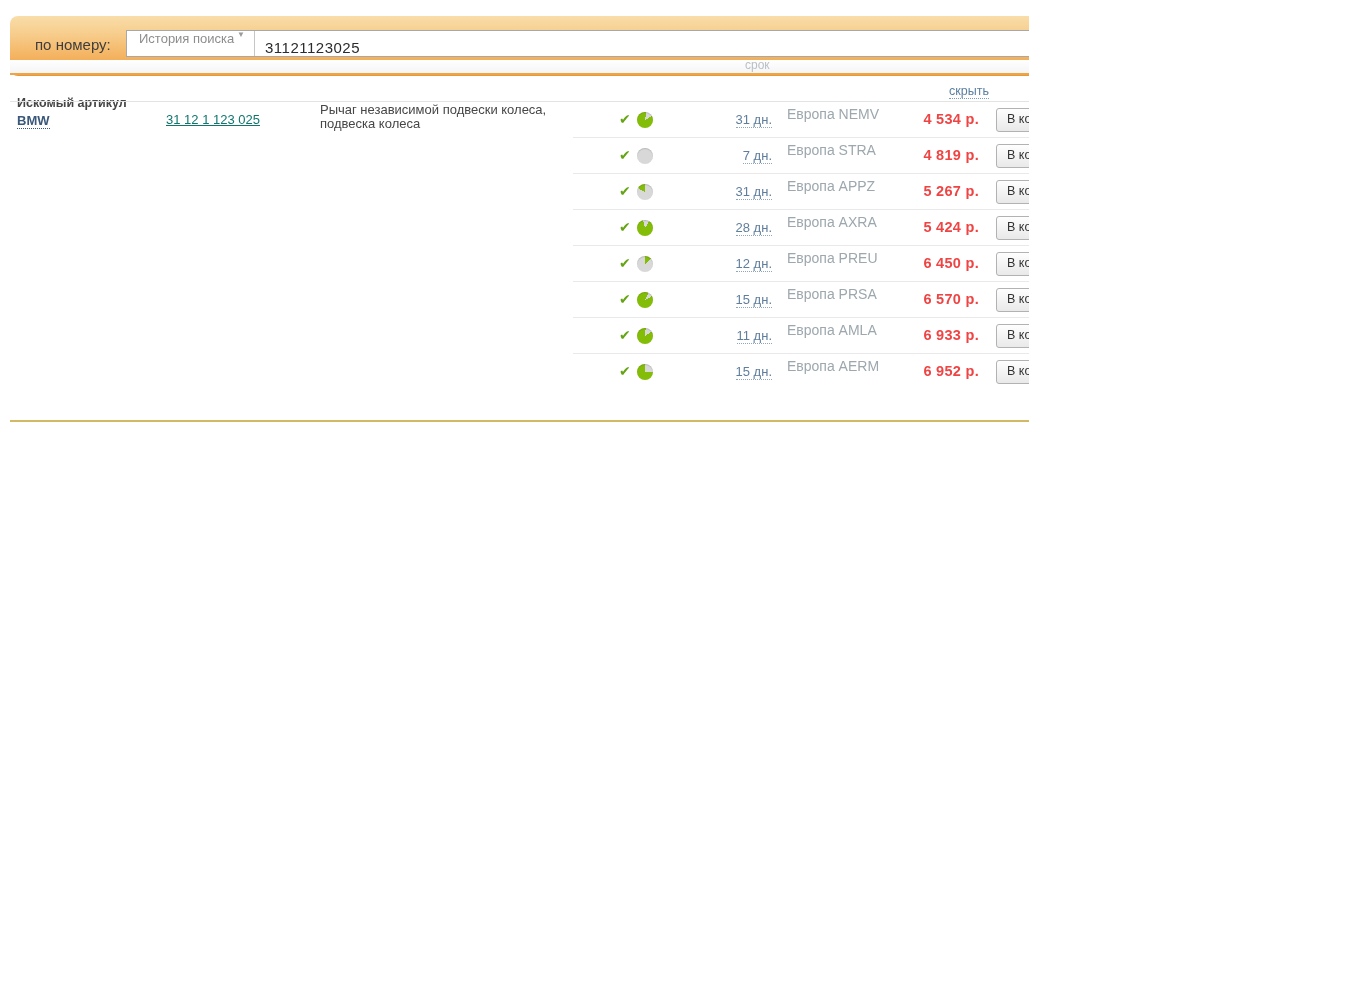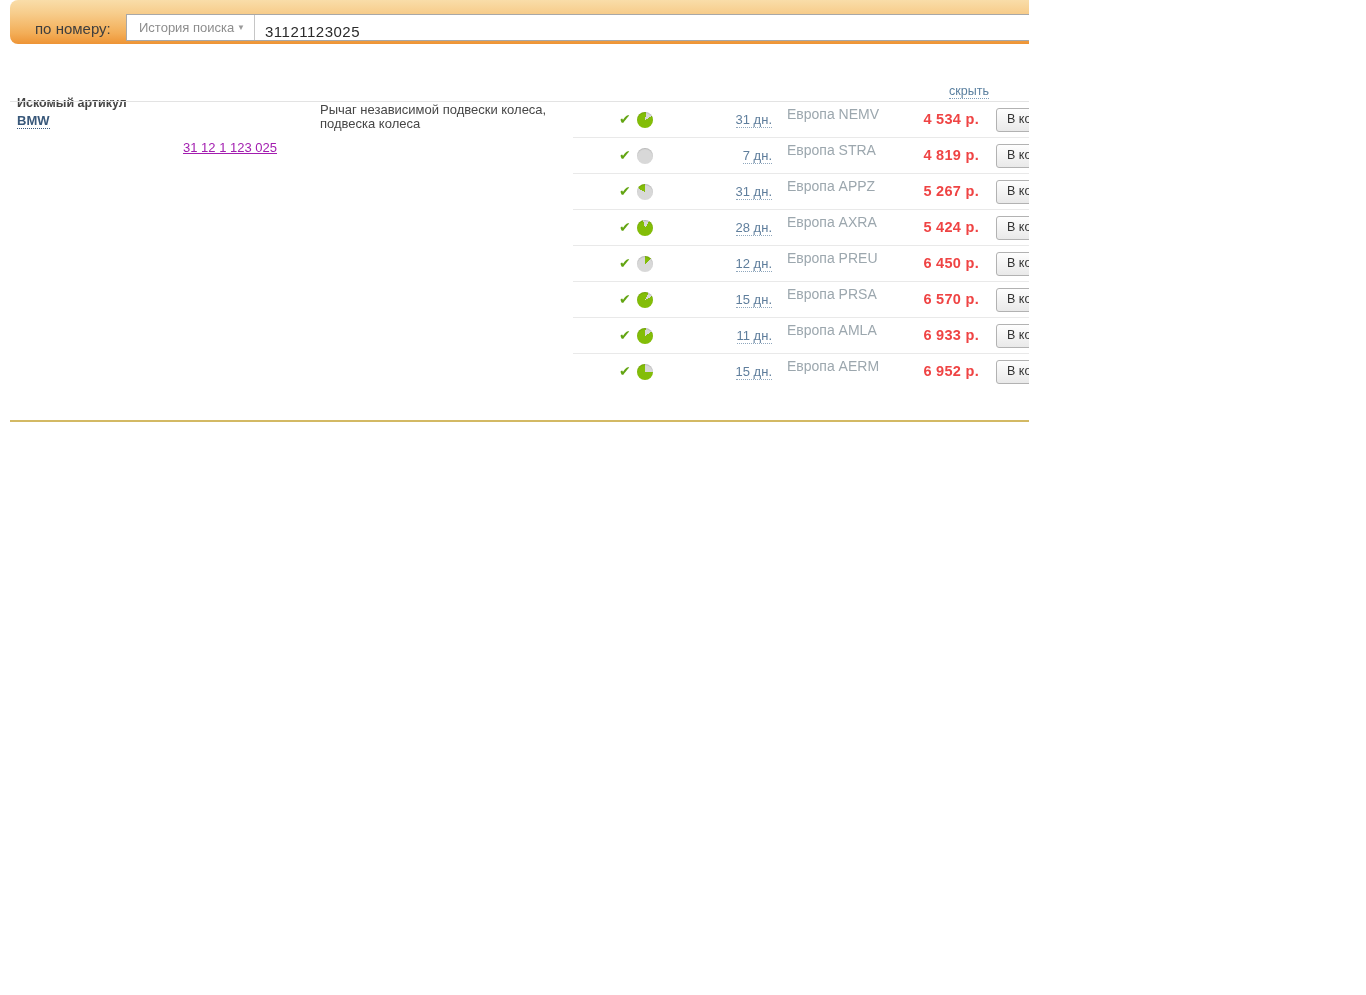--- a/index.html
+++ b/index.html
@@ -1,27 +1,27 @@
 <!DOCTYPE html>
 <html><head>
 <meta charset="utf-8">
 <style>
   * { margin:0; padding:0; box-sizing:border-box; }
   html,body { width:1366px; height:995px; background:#ffffff;
     font-family:"Liberation Sans", sans-serif; }
   .clip { position:relative; width:1029px; height:995px; overflow:hidden; background:#fff; }
 
   
-  .panel { position:absolute; left:10px; top:0; width:1030px; height:44px;
+  .panel { position:absolute; left:10px; top:16px; width:1030px; height:60px;
     border-radius:8px 0 0 8px;
     background:linear-gradient(180deg,#f9dda9 0%,#f7cd8c 30%,#f3ae58 75%,#ee9435 100%);text-decoration:underline; }
   .search-label { position:absolute; left:25px; top:20px; font-size:15px; color:#3e3e3e; }
   .combo { position:absolute; left:116px; top:14px; width:924px; height:27px;
     background:#fff; border:1px solid #a8a8a8; display:flex; align-items:stretch; }
-  .dd { width:128px; display:flex; align-items:center; justify-content:space-between;
+  .dd { width:128px; display:flex; justify-content:space-between;
     padding:0 9px 0 12px; border-right:1px solid #c6c6c6; color:#8d8d8d; font-size:13px;
     cursor:pointer; user-select:none; }
   .dd-arrow { color:#9b9b9b; font-size:8px; line-height:1; }
   .num-input { flex:1; border:0; outline:0; padding:16px 10px; font-size:15px; color:#2b2b2b;
     letter-spacing:.5px; font-family:"Liberation Sans", sans-serif; background:transparent; }
 
   
   .hdr-strip { position:absolute; left:10px; top:60px; width:1019px; height:15px;
     background:linear-gradient(180deg,#ffffff,#f5f5f5); border-bottom:2px solid #eca64a;
     overflow:hidden; }
@@ -30,22 +30,22 @@
   .hide-link { position:absolute; top:84px; left:949px; font-size:12.5px; color:#5b80a0;
     text-decoration:none; border-bottom:1px dotted #7c9cb8; cursor:pointer; }
   .section-title { position:absolute; left:17px; top:86px; font-size:12.5px;
     font-weight:bold; color:#454545;margin-top:10px; }
   .hairline { position:absolute; left:10px; top:101px; width:1019px; height:1px;
     background:#e3e3e3; }
 
   
   .brand-link { position:absolute; left:17px; top:113px; font-size:13px; font-weight:bold;
     color:#39587a; text-decoration:none; border-bottom:1px dotted #39587a; cursor:pointer; }
-  .article-link { position:absolute; left:183px; top:112px; font-size:13px; color:#a21caf;
-    text-decoration:underline; cursor:pointer;margin-top:28px; }
+  .article-link { position:absolute; left:166px; top:112px; font-size:13px; color:#0f766e;
+    text-decoration:underline; cursor:pointer; }
   .desc { position:absolute; left:320px; top:103px; width:235px; font-size:13px;
     color:#464646; line-height:14px; }
 
   
   .offers { position:absolute; left:573px; top:102px; width:456px; }
   .offer-row { position:relative; height:36px; border-bottom:1px solid #e9e9e9; }
   .offer-row.last { border-bottom:none; }
   .check { position:absolute; left:46px; top:9px; color:#63a513; font-size:14px; }
   .pie { position:absolute; left:64px; top:10px; width:16px; height:16px; border-radius:50%;
     box-shadow:inset 0 1px 1px rgba(0,0,0,.15); }
@@ -72,20 +72,23 @@
     <span class="search-label">по номеру:</span>
     <div class="combo">
       <div class="dd">
         <span>История поиска</span>
         <span class="dd-arrow">▼</span>
       </div>
       <input class="num-input" type="text" value="31121123025" style="">
     </div>
   </div>
 
+  <div class="hdr-strip">
+    <span class="term-label">срок</span>
+  </div>
 
   <a class="hide-link">скрыть</a>
   <span class="section-title">Искомый артикул</span>
   <div class="hairline"></div>
 
   <a class="brand-link">BMW</a>
   <a class="article-link">31 12 1 123 025</a>
   <div class="desc">Рычаг независимой подвески колеса, подвеска колеса</div>
 
   <div class="offers">

